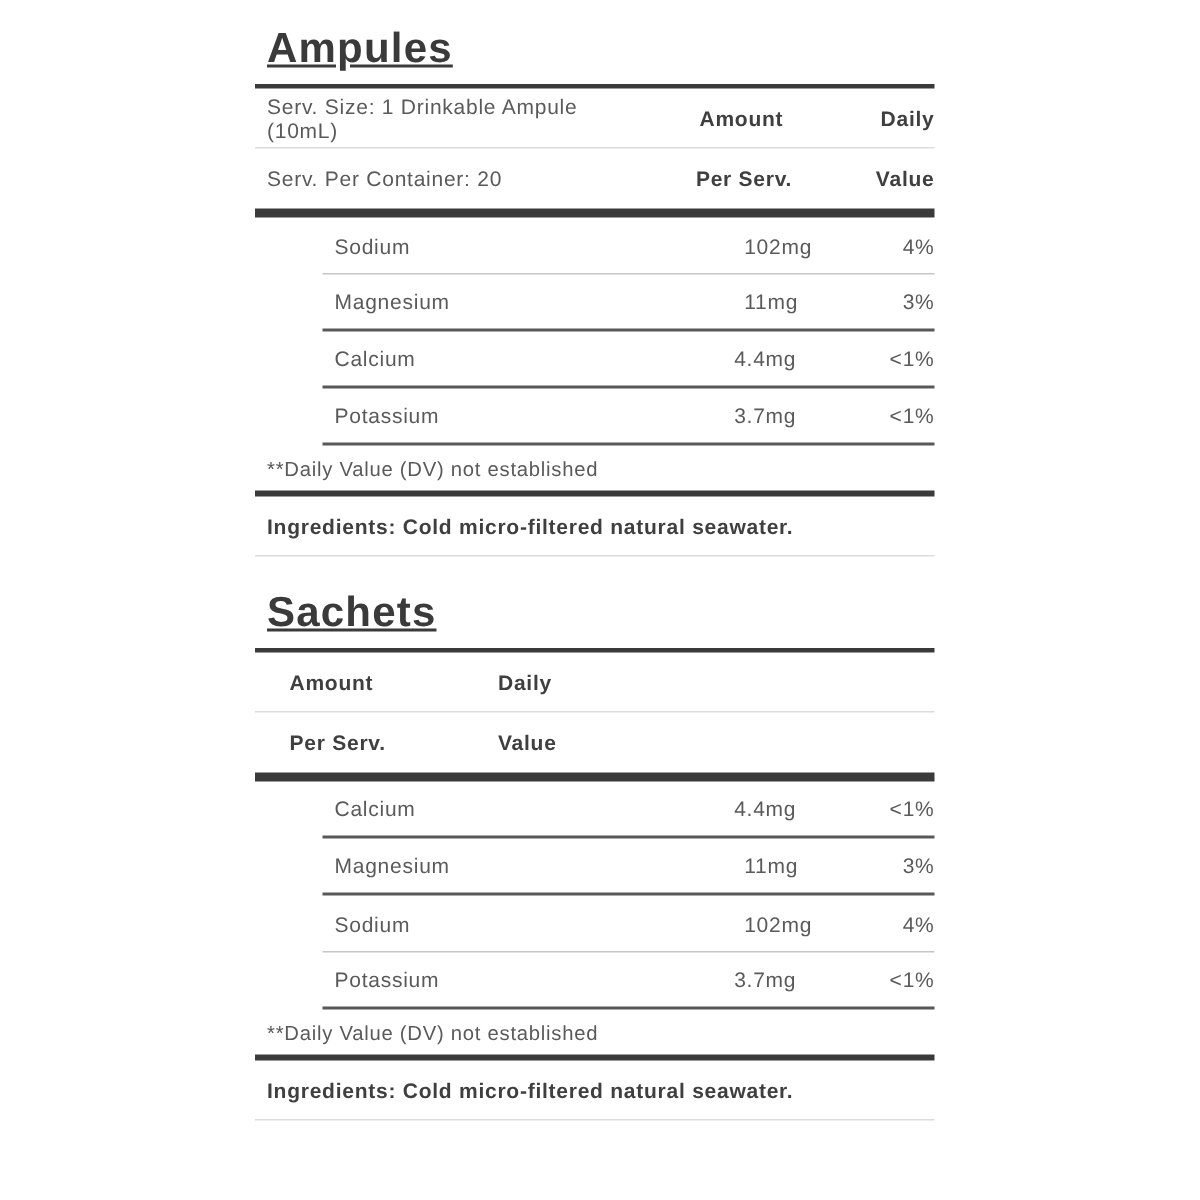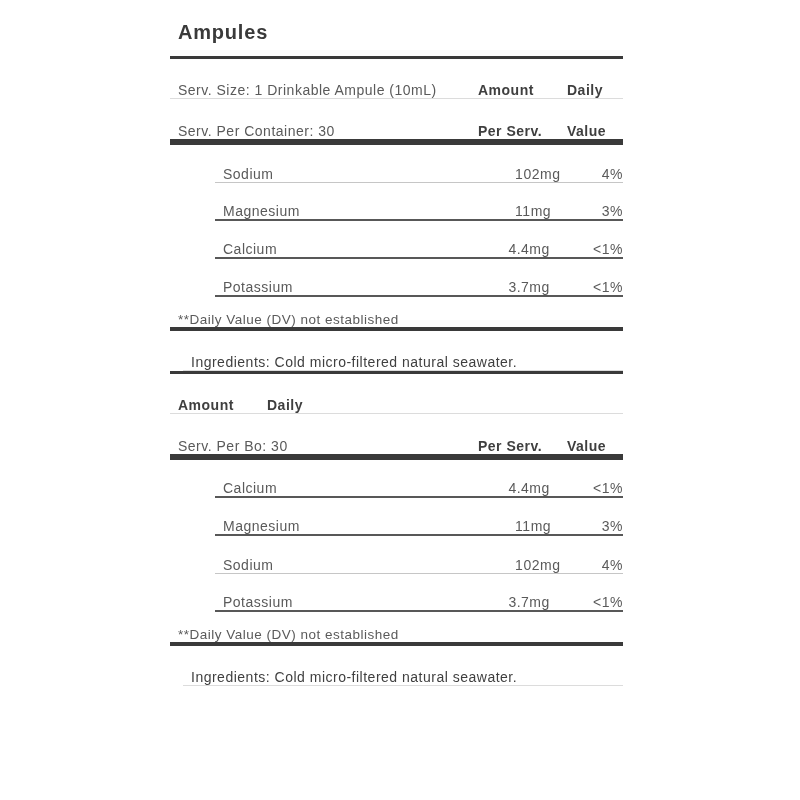--- a/index.html
+++ b/index.html
@@ -11,75 +11,76 @@
     overflow: hidden;
     font-family: "Liberation Sans", "DejaVu Sans", sans-serif;
     -webkit-font-smoothing: antialiased;
   }
   .sheet {
     width: 453px;
     margin-left: 170px;
     padding-top: 14px;
   }
   .section-title {
-    font-size: 20px;
+    font-size: 28px;
     font-weight: bold;
     color: var(--heading, #3a3a3a);
     letter-spacing: 0.8px;
     margin: 0 0 0 8px;
     line-height: 32px;
+    text-decoration: underline;
   }
   .section-title.first { margin-top: 2px; margin-bottom: 8px; }
   .section-title.second { margin-top: 21px; margin-bottom: 8px; }
   .rule-3 { height: 3px; background: var(--rule, #3a3a3a); }
   .rule-5 { height: 6px; background: var(--rule, #3a3a3a); }
   .rule-4 { height: 4px; background: var(--rule, #3a3a3a); }
   .row {
     display: flex;
-    align-items: flex-end;
+    align-items: center;
     padding-left: 8px;
     font-size: 14px;
     letter-spacing: 0.5px;
     color: var(--body_text, #5a5a5a);
     box-sizing: border-box;
+    gap: 35px;
   }
   .c1 { width: 300px; }
   .c2 { width: 89px; }
   .c3 { flex: 1; }
-  .bold { font-weight: bold; color: var(--bold_text, #3f3f3f); }
+  .bold { font-weight: bold; color: var(--bold_text, #3f3f3f); margin-left: 15px; }
   .row.serv { height: 40px; }
   .row.serv.hairline { border-bottom: 1px solid var(--hairline, #dcdcdc); }
   .row.nut { height: 38px; margin-left: 45px; }
   .row.nut.sep-med { border-bottom: 2px solid var(--row_separator, #585858); }
   .row.nut.sep-light { border-bottom: 1px solid var(--hairline_dark, #c6c6c6); }
   .row.footnote { height: 30px; font-size: 13.5px; color: var(--body_text, #5a5a5a); }
   .row.ingredients {
     height: 40px;
-    font-weight: normal;
+    font-weight: bold;
     color: var(--bold_text, #3f3f3f);
     border-bottom: 1px solid var(--hairline, #dcdcdc);
-    margin-left: 13px;
   }
 </style>
 </head>
 <body>
 
 <div class="sheet">
 
   <section>
     <h1 class="section-title first">Ampules</h1>
     <div class="rule-3"></div>
 
     <div class="row serv hairline">
       <span class="c1">Serv. Size: 1 Drinkable Ampule (10mL)</span>
       <span class="c2 bold">Amount</span>
       <span class="c3 bold">Daily</span>
     </div>
     <div class="row serv">
-      <span class="c1">Serv. Per Container: 30</span>
+      <span class="c1">Serv. Per Container: 20</span>
       <span class="c2 bold">Per Serv.</span>
       <span class="c3 bold">Value</span>
     </div>
     <div class="rule-5"></div>
 
     <div class="row nut sep-light">
       <span class="c1">Sodium</span>
       <span class="c2">102mg</span>
       <span class="c3">4%</span>
     </div>
@@ -102,28 +103,28 @@
     <div class="row footnote">
       <span>**Daily Value (DV) not established</span>
     </div>
     <div class="rule-4"></div>
     <div class="row ingredients">
       <span>Ingredients: Cold micro-filtered natural seawater.</span>
     </div>
   </section>
 
   <section>
+    <h1 class="section-title second">Sachets</h1>
     <div class="rule-3"></div>
 
     <div class="row serv hairline">
       <span class="c2 bold">Amount</span>
       <span class="c3 bold">Daily</span>
     </div>
     <div class="row serv">
-      <span class="c1">Serv. Per Bo: 30</span>
       <span class="c2 bold">Per Serv.</span>
       <span class="c3 bold">Value</span>
     </div>
     <div class="rule-5"></div>
 
     <div class="row nut sep-med">
       <span class="c1">Calcium</span>
       <span class="c2">4.4mg</span>
       <span class="c3">&lt;1%</span>
     </div>

